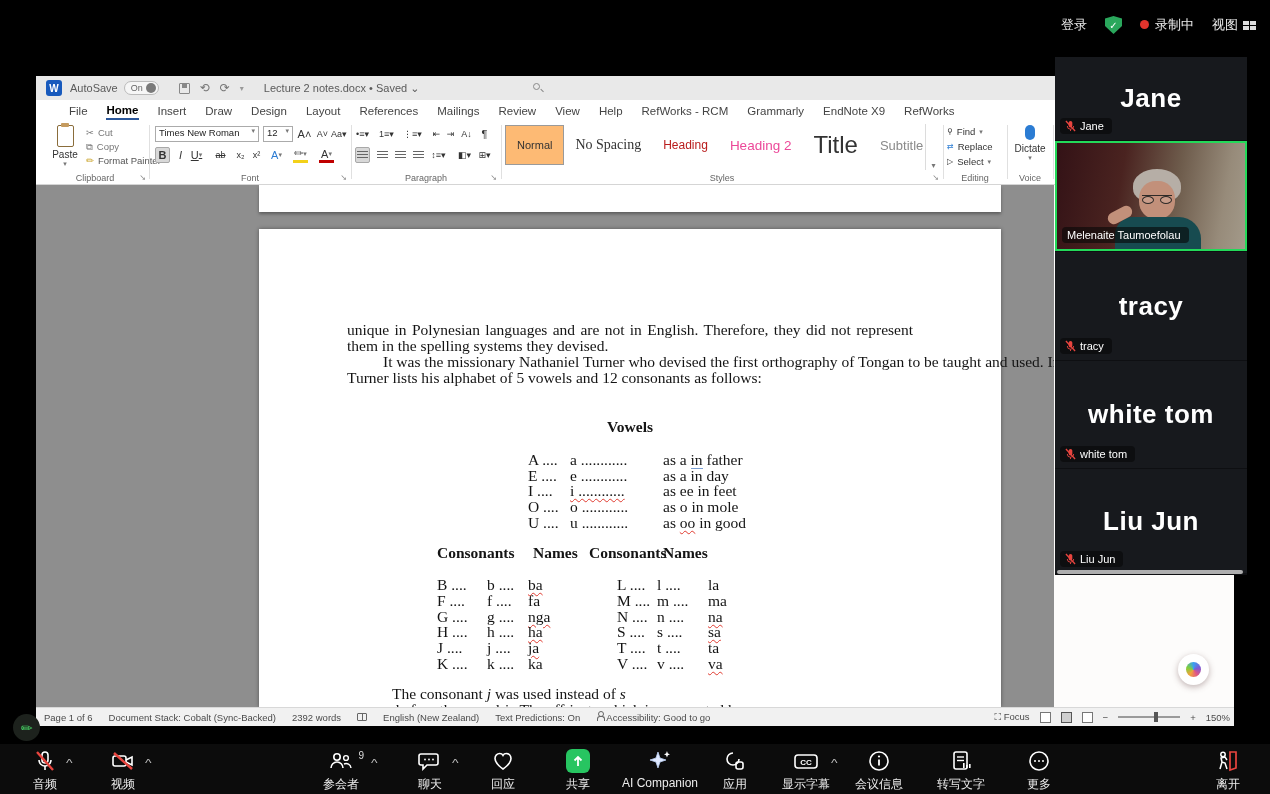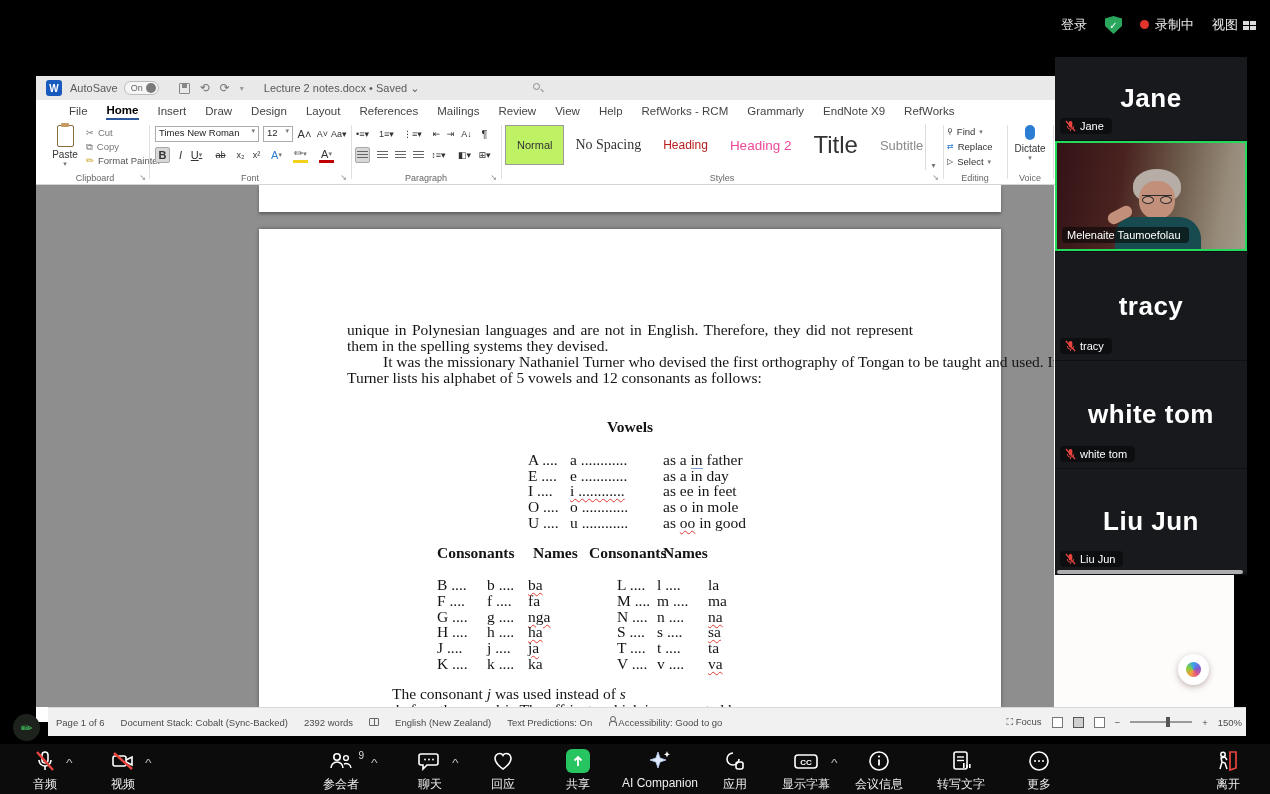--- a/index.html
+++ b/index.html
@@ -41,37 +41,37 @@
   .bigbtn { position:absolute; text-align:center; color:#333; }
   .clipicon { width:17px; height:22px; border:1.5px solid #8a6d3b; border-radius:2px; margin:0 auto; position:relative; background:#fff; }
   .clipicon:before { content:""; position:absolute; left:3px; top:-3px; width:8px; height:4px; background:#c59b5f; border-radius:1px; }
   .smallcmd { display:flex; align-items:center; gap:4px; height:13px; color:#777; font-size:9.5px; white-space:nowrap; }
   .fontbox { display:inline-flex; align-items:flex-start; justify-content:space-between; border:1px solid #ababab; background:#fff; height:16px; font-size:9.5px; padding:0 3px; color:#222; }
   .chip { display:inline-flex; align-items:center; justify-content:center; min-width:15px; height:16px; font-size:11px; color:#333; }
   .chip.on { background:#d8d8d8; border:1px solid #a8a8a8; border-radius:2px; }
   .caret9 { font-size:7px; color:#777; }
   .alignbars { display:inline-block; width:11px; height:9px; background:repeating-linear-gradient(#666 0 1px, transparent 1px 3px); }
   .stylecard { display:inline-flex; align-items:center; justify-content:center; height:40px; padding:0 11px; white-space:nowrap; }
-  .stylecard.sel { border:1px solid #9a9a9a; background:#bef264; }
+  .stylecard.sel { border:1px solid #9a9a9a; background:#fdba74; }
   .styles-scroll { position:absolute; right:0; top:3px; width:16px; height:46px; border-left:1px solid #dcdcdc; display:flex; flex-direction:column; align-items:center; justify-content:flex-end; color:#777; font-size:8px; }
 
   
   .docarea { position:absolute; left:0; top:109px; width:100%; height:522px; background:#8e8e8e; overflow:hidden; }
   .page1strip { position:absolute; left:223px; top:0; width:742px; height:27px; background:#fff; box-shadow:0 2px 3px rgba(0,0,0,.35); }
   .page2 { position:absolute; left:223px; top:44px; width:742px; height:478px; background:#fff; box-shadow:0 0 4px rgba(0,0,0,.4); font-family:"Liberation Serif","DejaVu Serif",serif; font-size:15.5px; line-height:16px; color:#141414; }
   .rightpane { position:absolute; left:1018px; top:0; width:180px; height:522px; background:#fdfcfb; }
   .copilot { position:absolute; left:124px; top:469px; width:31px; height:31px; border-radius:50%; background:#fff; box-shadow:0 2px 6px rgba(120,90,90,.45); display:flex; align-items:center; justify-content:center; }
   .copilot i { width:15px; height:15px; border-radius:50%; background:conic-gradient(#3aa0f0,#7b5bd6,#e05585,#f2a23c,#7fd03c,#3aa0f0); }
   .pre { white-space:pre; }
   .ital { font-style:italic; }
   .sq { text-decoration:underline wavy #e03a2f; text-decoration-thickness:1px; text-underline-offset:2px; }
   .gr { border-bottom:1.4px solid #7a9fd4; }
   .bold { font-weight:bold; }
 
-  .statusbar { position:absolute; left:12px; top:631px; width:100%; height:29px; background:#f1f1f1; border-top:1px solid #d8d8d8; display:flex; align-items:center; font-size:9.5px; color:#4a4a4a; }
+  .statusbar { position:absolute; left:0; top:631px; width:100%; height:19px; background:#f1f1f1; border-top:1px solid #d8d8d8; display:flex; align-items:center; font-size:9.5px; color:#4a4a4a; }
   .statusbar .lft { display:flex; align-items:center; gap:16px; padding-left:8px; }
   .statusbar .rgt { margin-left:auto; display:flex; align-items:center; gap:10px; padding-right:4px; }
   .viewico { display:inline-block; width:11px; height:11px; border:1px solid #777; background:#fff; }
   .viewico.on { background:#cfcfcf; border-color:#555; }
   .zslider { position:relative; width:62px; height:2px; background:#9a9a9a; }
   .zknob { position:absolute; left:36px; top:-4px; width:4px; height:10px; background:#555; }
   .bookico { display:inline-block; width:10px; height:8px; border:1px solid #666; border-radius:1px; position:relative; }
   .bookico:before { content:""; position:absolute; left:4px; top:0; width:1px; height:6px; background:#666; }
   .personico { display:inline-block; width:8px; height:10px; position:relative; }
   .personico:before { content:""; position:absolute; left:2px; top:0; width:4px; height:4px; border-radius:50%; border:1px solid #666; }

